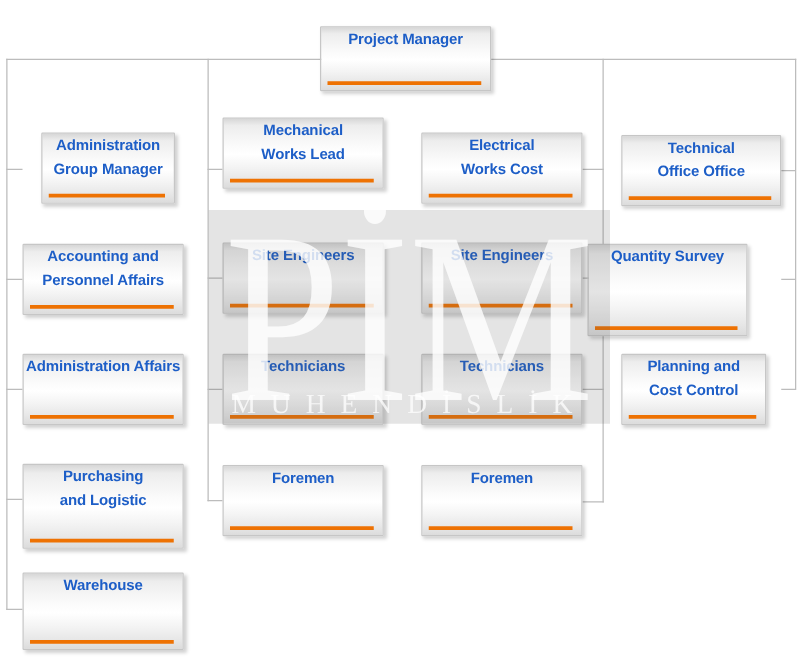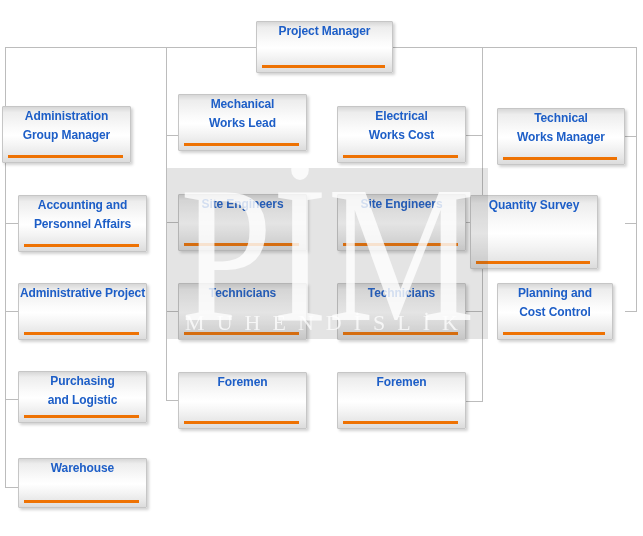--- a/index.html
+++ b/index.html
@@ -72,36 +72,36 @@
   <div class="ln" style="left:466px;top:401px;width:17px;height:1px"></div>
 
   <div class="ln" style="left:625px;top:136px;width:11px;height:1px"></div>
   <div class="ln" style="left:625px;top:223px;width:11px;height:1px"></div>
   <div class="ln" style="left:625px;top:311px;width:11px;height:1px"></div>
 
   <div class="box" style="left:256px;top:21px;width:137px;height:52px">
     <span class="lbl">Project Manager</span>
   </div>
 
-  <div class="box" style="left:2px;top:106px;width:129px;height:57px">
+  <div class="box" style="left:33px;top:106px;width:107px;height:57px">
     <span class="lbl">Administration
 Group Manager</span>
   </div>
   <div class="box" style="left:18px;top:195px;width:129px;height:57px">
     <span class="lbl">Accounting and
 Personnel Affairs</span>
   </div>
   <div class="box" style="left:18px;top:283px;width:129px;height:57px">
-    <span class="lbl">Administrative Project</span>
+    <span class="lbl">Administration Affairs</span>
   </div>
-  <div class="box" style="left:18px;top:371px;width:129px;height:52px">
+  <div class="box" style="left:18px;top:371px;width:129px;height:68px">
     <span class="lbl">Purchasing
 and Logistic</span>
   </div>
-  <div class="box" style="left:18px;top:458px;width:129px;height:50px">
+  <div class="box" style="left:18px;top:458px;width:129px;height:62px">
     <span class="lbl">Warehouse</span>
   </div>
 
   <div class="box" style="left:178px;top:94px;width:129px;height:57px">
     <span class="lbl">Mechanical
 Works Lead</span>
   </div>
   <div class="box" style="left:178px;top:194px;width:129px;height:57px">
     <span class="lbl">Site Engineers</span>
   </div>
@@ -121,21 +121,21 @@
   </div>
   <div class="box" style="left:337px;top:283px;width:129px;height:57px">
     <span class="lbl">Technicians</span>
   </div>
   <div class="box" style="left:337px;top:372px;width:129px;height:57px">
     <span class="lbl">Foremen</span>
   </div>
 
   <div class="box" style="left:497px;top:108px;width:128px;height:57px">
     <span class="lbl">Technical
-Works Manager</span>
+Office Office</span>
   </div>
   <div class="box" style="left:470px;top:195px;width:128px;height:74px">
     <span class="lbl">Quantity Survey</span>
   </div>
   <div class="box" style="left:497px;top:283px;width:116px;height:57px">
     <span class="lbl">Planning and
 Cost Control</span>
   </div>
 
   <div class="watermark">

